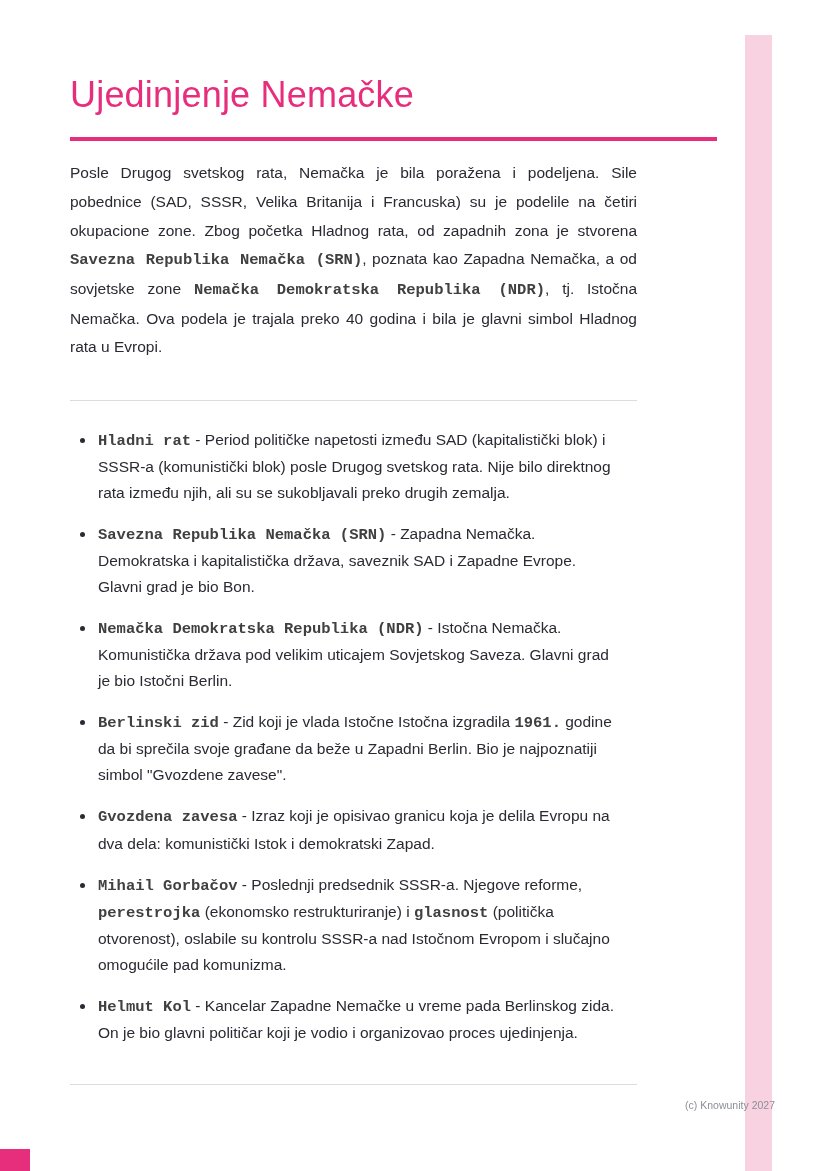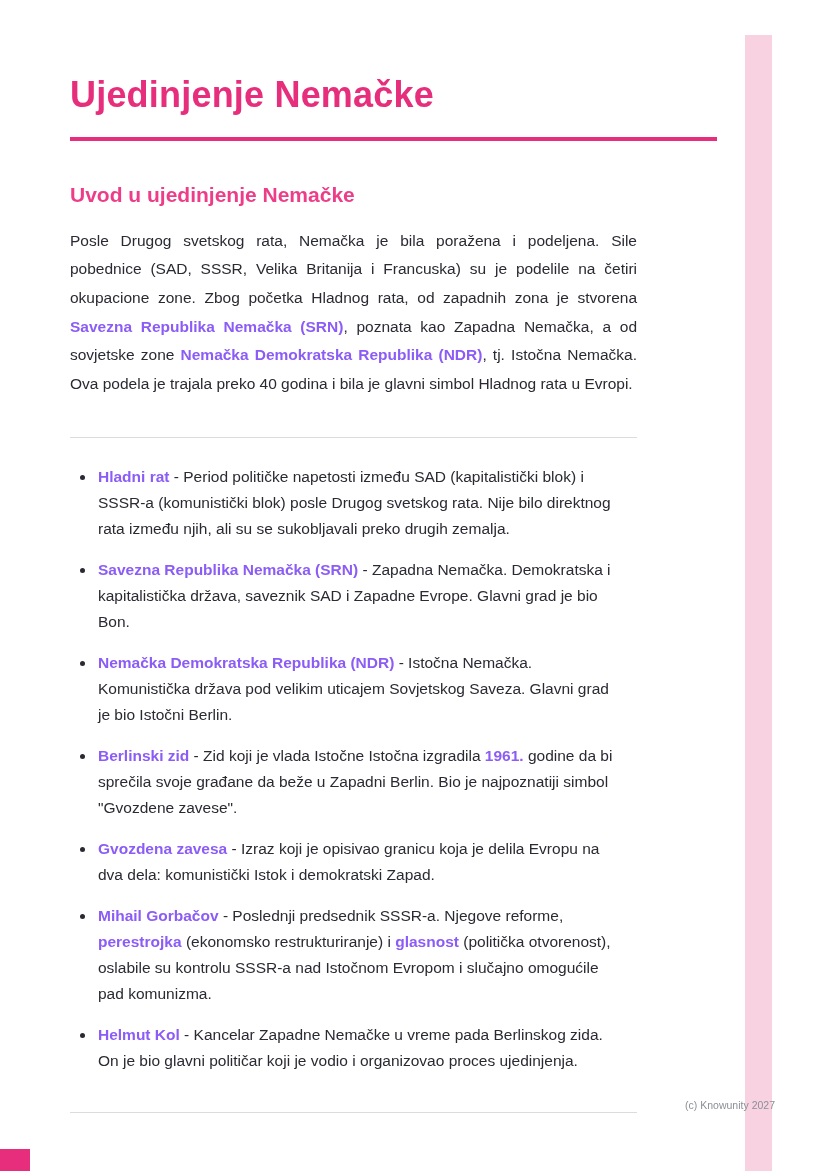--- a/index.html
+++ b/index.html
@@ -32,21 +32,21 @@
   .content {
     position: absolute;
     left: 70px;
     top: 0;
     width: 567px;
   }
   h1.doc-title {
     margin: 74px 0 0 0;
     font-size: 36px;
     line-height: 1.15;
-    font-weight: 700;
+    font-weight: 400;
     color: #e72e7c;
     letter-spacing: 0.2px;
   }
   .title-rule {
     margin-top: 22px;
     width: 647px;
     height: 4px;
     background: #e72e7c;
     border: none;
   }
@@ -75,21 +75,21 @@
     padding: 0 0 0 26px;
     list-style: disc;
   }
   ul.key-terms li {
     margin: 0 0 15px 0;
     padding-left: 2px;
     font-size: 15.5px;
     line-height: 1.68;
     color: #2a2a33;
   }
-  strong { font-weight: 700; color: #8b5cf6; }
+  strong { font-weight: 700; color: #404040; font-family: Liberation Mono, monospace; }
   .footer-credit {
     position: absolute;
     top: 1099px;
     right: 53px;
     font-size: 10.5px;
     color: #8b8f96;
     z-index: 2;
   }
 </style>
 </head>
@@ -99,21 +99,20 @@
 
   <div class="side-stripe"></div>
   <div class="corner-accent"></div>
 
   <div class="content">
 
     <h1 class="doc-title">Ujedinjenje Nemačke</h1>
 
     <div class="title-rule"></div>
 
-    <h2 class="section-heading">Uvod u ujedinjenje Nemačke</h2>
 
     <p class="intro-paragraph"><span>Posle Drugog svetskog rata, Nemačka je bila poražena i podeljena. Sile pobednice (SAD, SSSR, Velika Britanija i Francuska) su je podelile na četiri okupacione zone. Zbog početka Hladnog rata, od zapadnih zona je stvorena </span><strong>Savezna Republika Nemačka (SRN)</strong><span>, poznata kao Zapadna Nemačka, a od sovjetske zone </span><strong>Nemačka Demokratska Republika (NDR)</strong><span>, tj. Istočna Nemačka. Ova podela je trajala preko 40 godina i bila je glavni simbol Hladnog rata u Evropi.</span></p>
 
     <hr class="divider">
 
 
     <ul class="key-terms">
         <li><strong>Hladni rat</strong><span> - Period političke napetosti između SAD (kapitalistički blok) i SSSR-a (komunistički blok) posle Drugog svetskog rata. Nije bilo direktnog rata između njih, ali su se sukobljavali preko drugih zemalja.</span></li>
         <li><strong>Savezna Republika Nemačka (SRN)</strong><span> - Zapadna Nemačka. Demokratska i kapitalistička država, saveznik SAD i Zapadne Evrope. Glavni grad je bio Bon.</span></li>
         <li><strong>Nemačka Demokratska Republika (NDR)</strong><span> - Istočna Nemačka. Komunistička država pod velikim uticajem Sovjetskog Saveza. Glavni grad je bio Istočni Berlin.</span></li>

